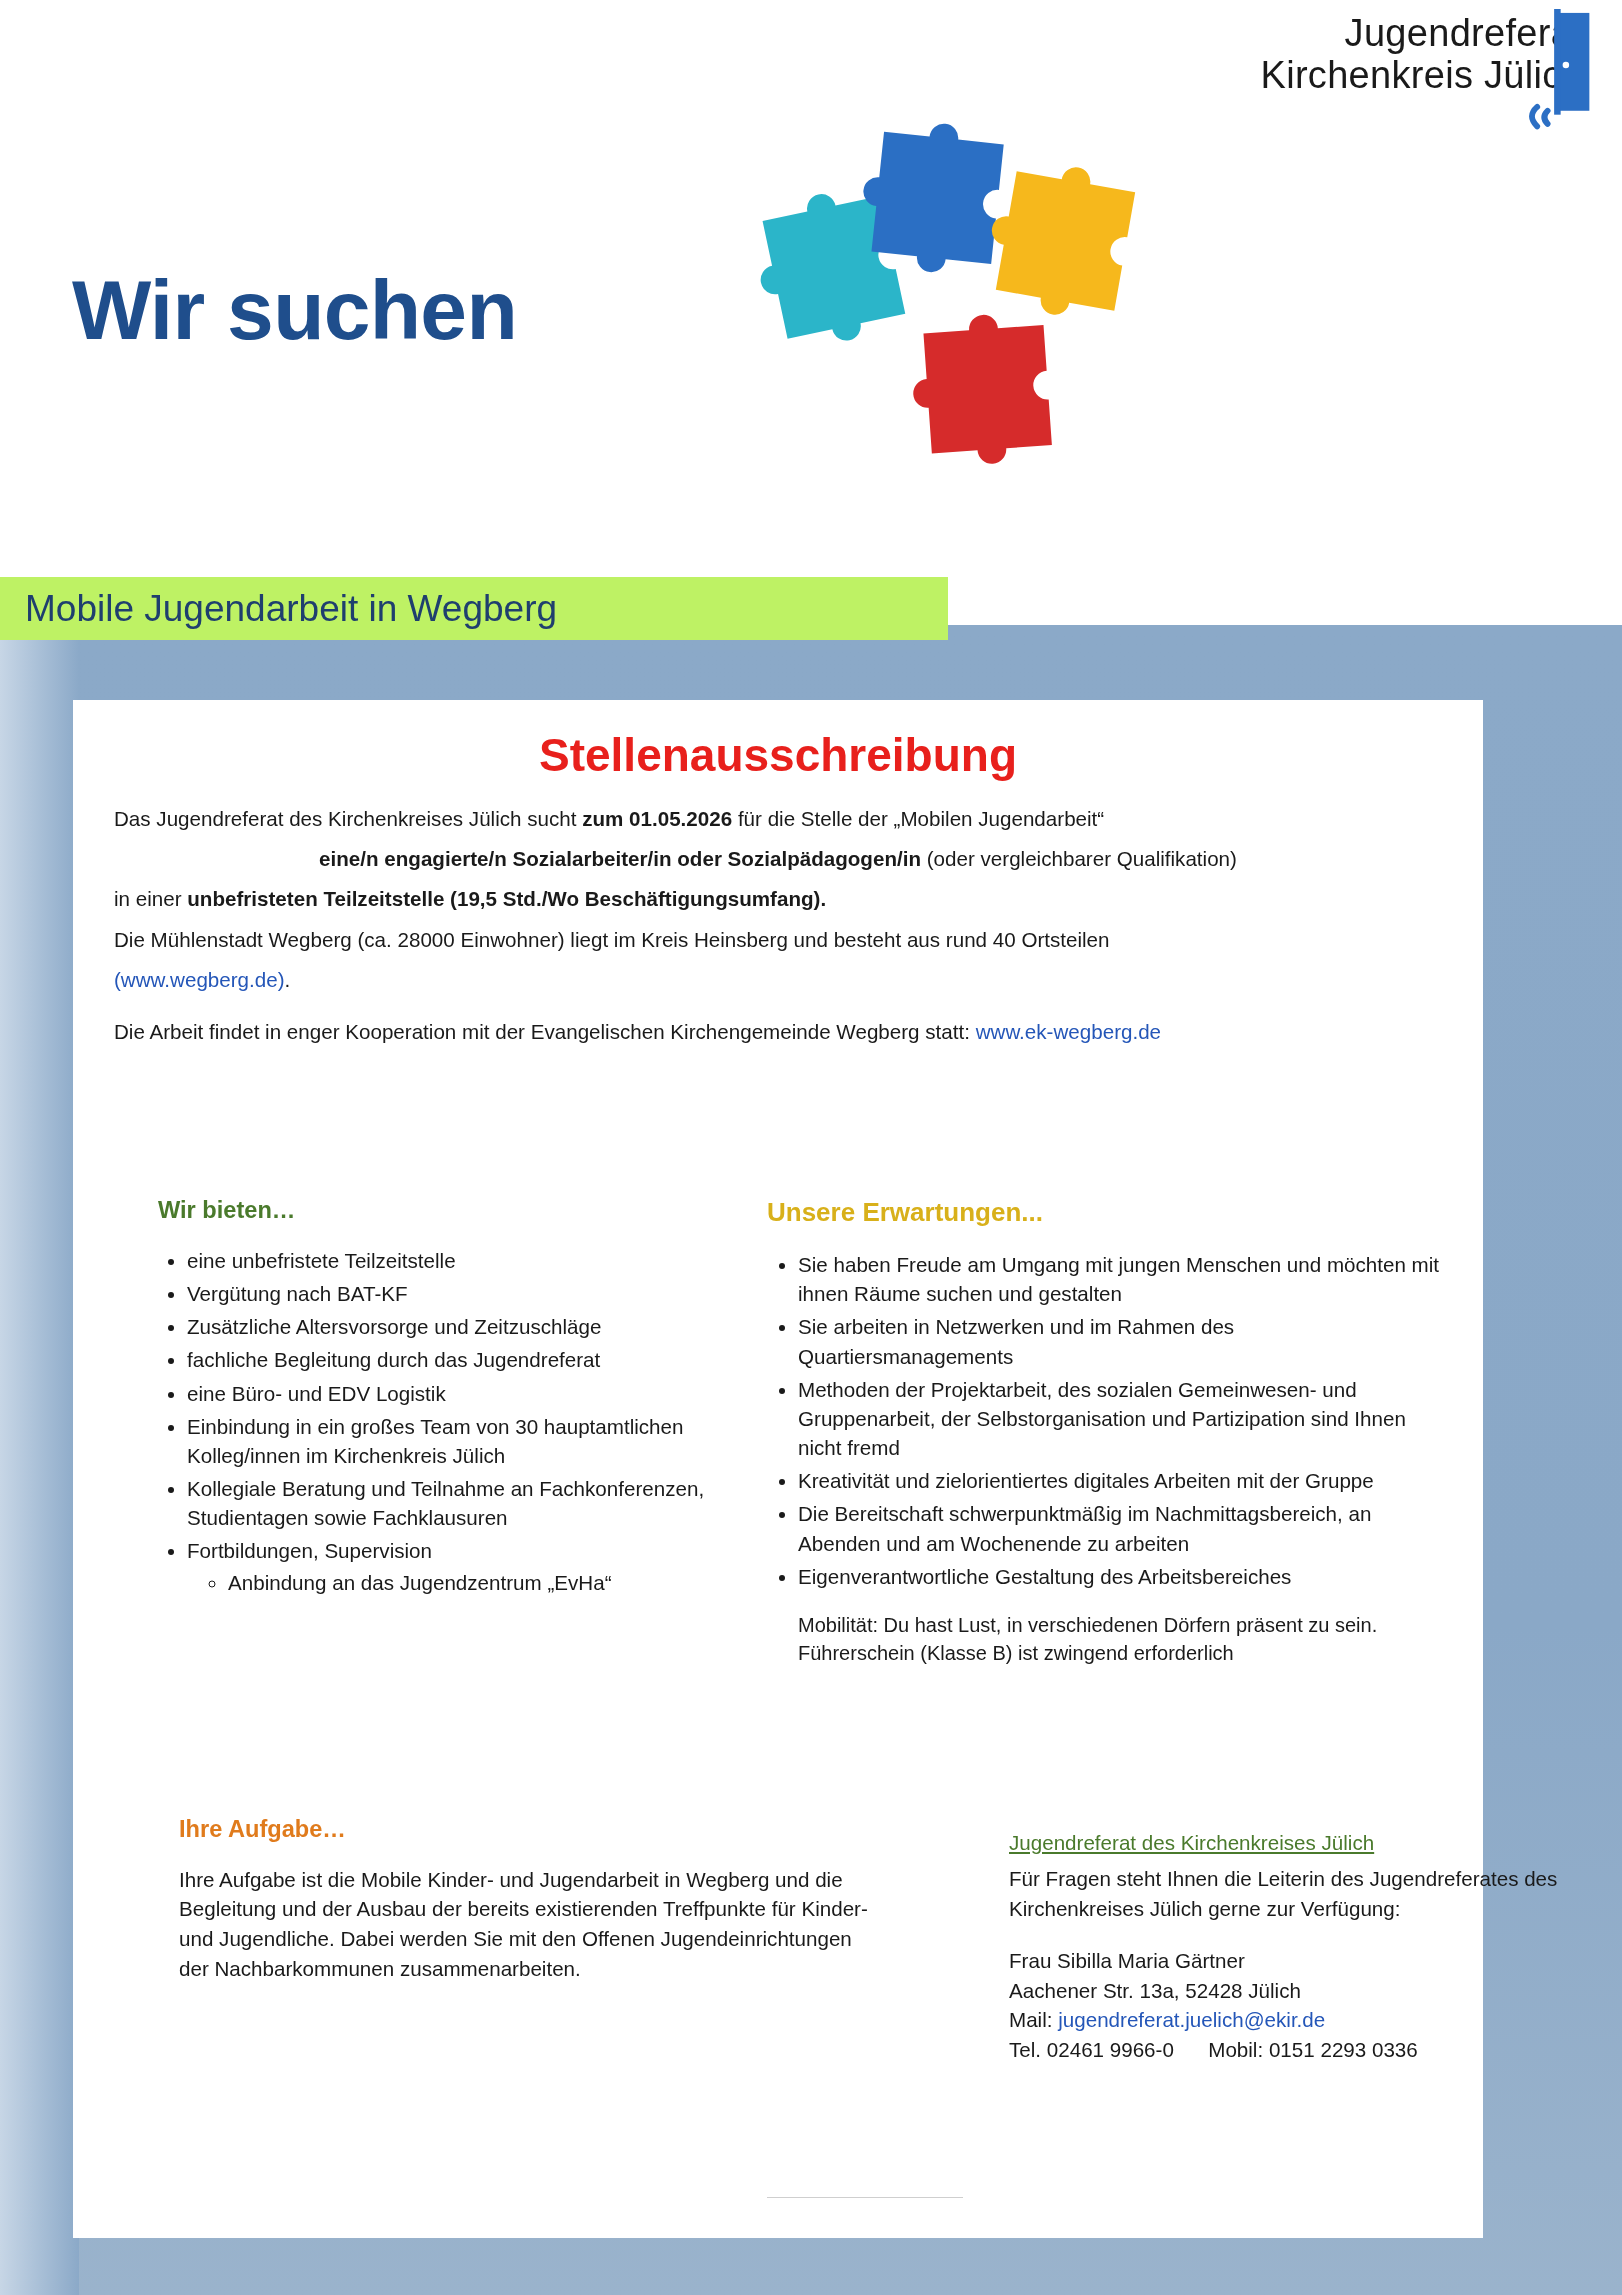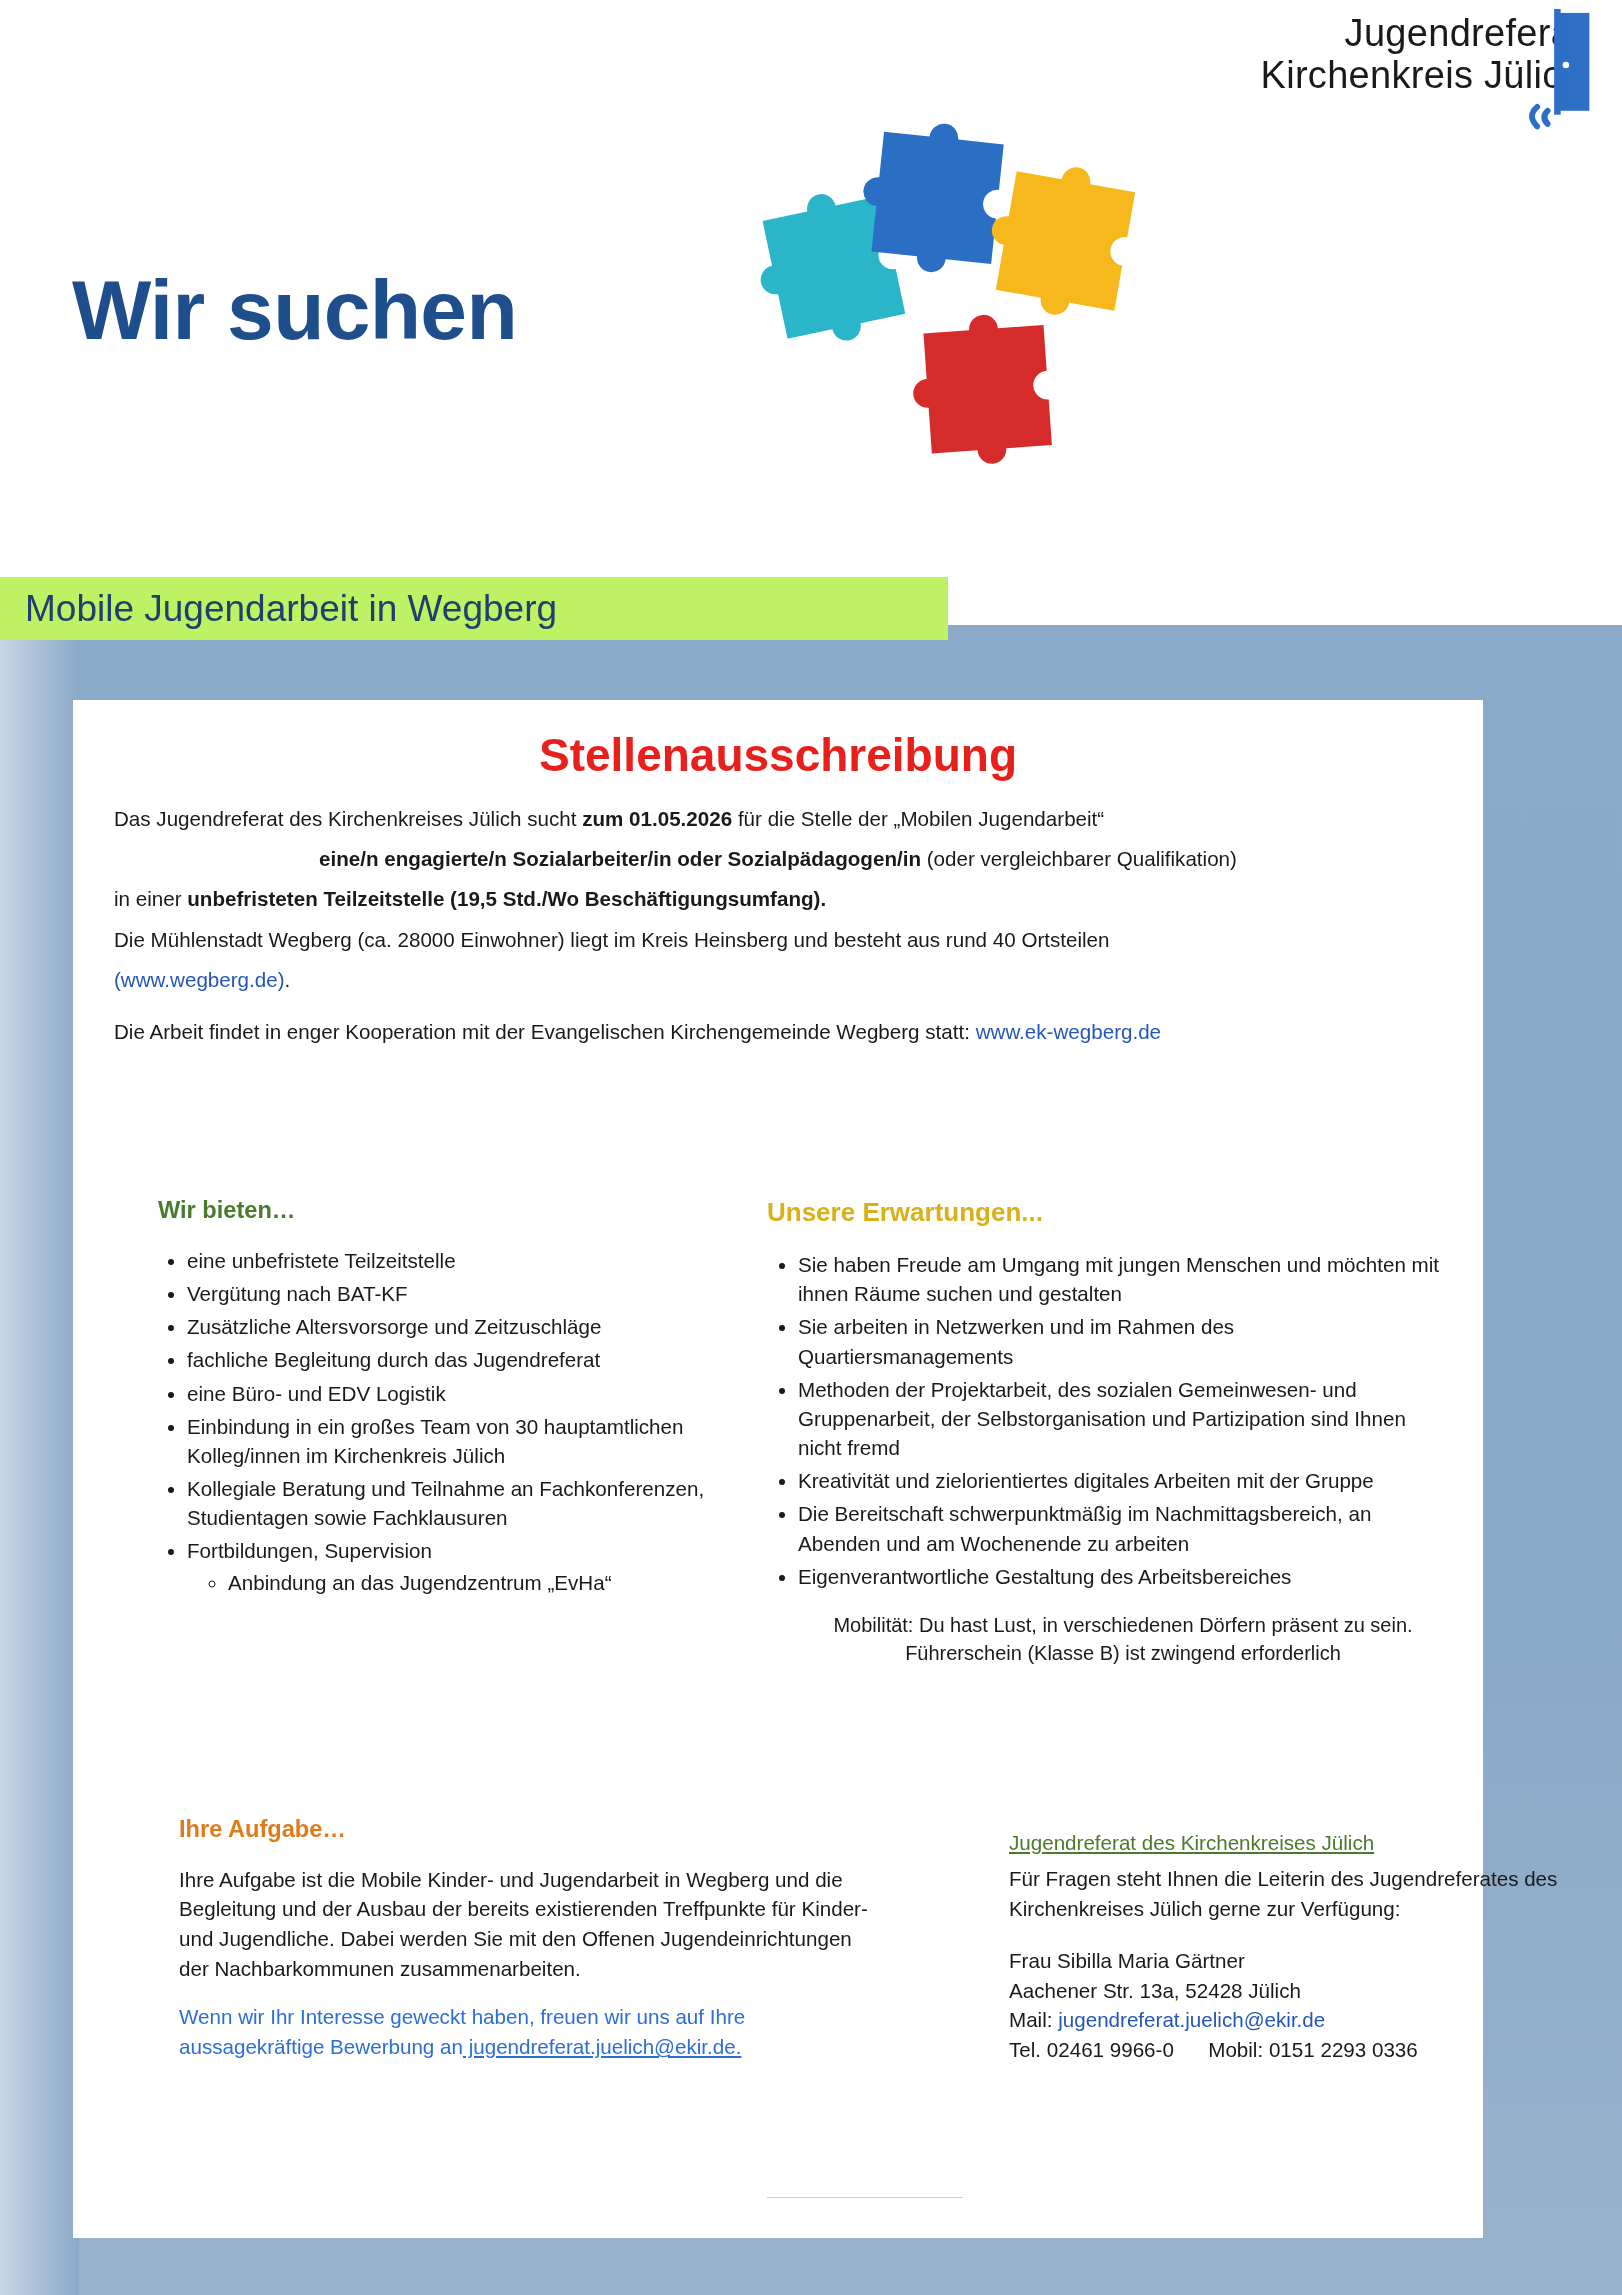--- a/index.html
+++ b/index.html
@@ -178,21 +178,20 @@
     padding-left: 41px;
     font-size: 20.6px;
     line-height: 1.42;
   }
   .col-right ul.bul { padding-left: 31px; }
   .note {
     margin: 19.6px 0 0 31px;
     font-size: 20px;
     line-height: 1.42;
     color: #1a1a1a;
-    text-align: center;
   }
 
   
   .bottom {
     position: absolute;
     left: 0;
     top: 1112px;
     width: 100%;
   }
   .h-orange {
@@ -342,23 +341,20 @@
         <div class="note">Mobilität: Du hast Lust, in verschiedenen Dörfern präsent zu sein. Führerschein (Klasse B) ist zwingend erforderlich</div>
       </div>
 
     </div>
 
     <div class="bottom">
 
       <div class="b-left">
         <div class="h-orange">Ihre Aufgabe…</div>
         <p>Ihre Aufgabe ist die Mobile Kinder- und Jugendarbeit in Wegberg und die Begleitung und der Ausbau der bereits existierenden Treffpunkte für Kinder- und Jugendliche. Dabei werden Sie mit den Offenen Jugendeinrichtungen der Nachbarkommunen zusammenarbeiten.</p>
-        <p class="b-blue">
-          <span>Wenn wir Ihr Interesse geweckt haben, freuen wir uns auf Ihre aussagekräftige Bewerbung an</span><span style="text-decoration:underline"> jugendreferat.juelich@ekir.de.</span>
-        </p>
       </div>
 
       <div class="b-right">
         <div class="head">Jugendreferat des Kirchenkreises Jülich</div>
         <p>Für Fragen steht Ihnen die Leiterin des Jugendreferates des Kirchenkreises Jülich gerne zur Verfügung:</p>
         <div class="spacer"></div>
         <p>Frau Sibilla Maria Gärtner</p>
         <p>Aachener Str. 13a, 52428 Jülich</p>
         <p>
           <span>Mail:</span><span class="link"> jugendreferat.juelich@ekir.de</span>

